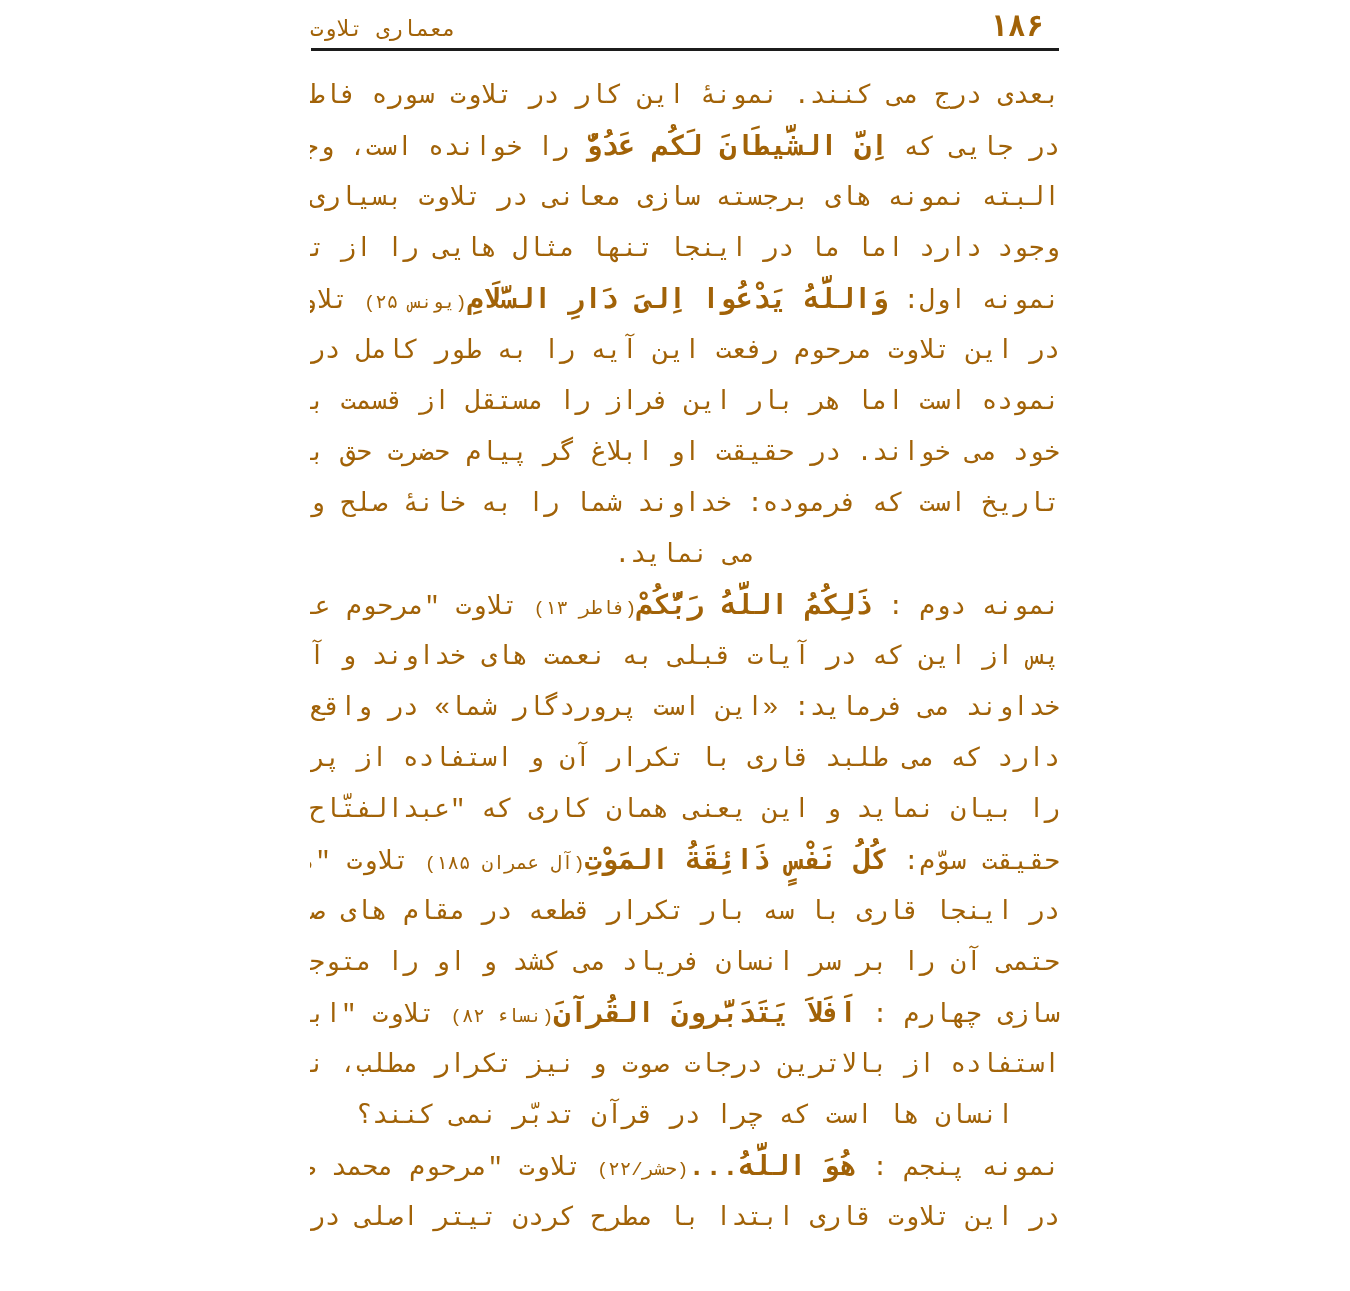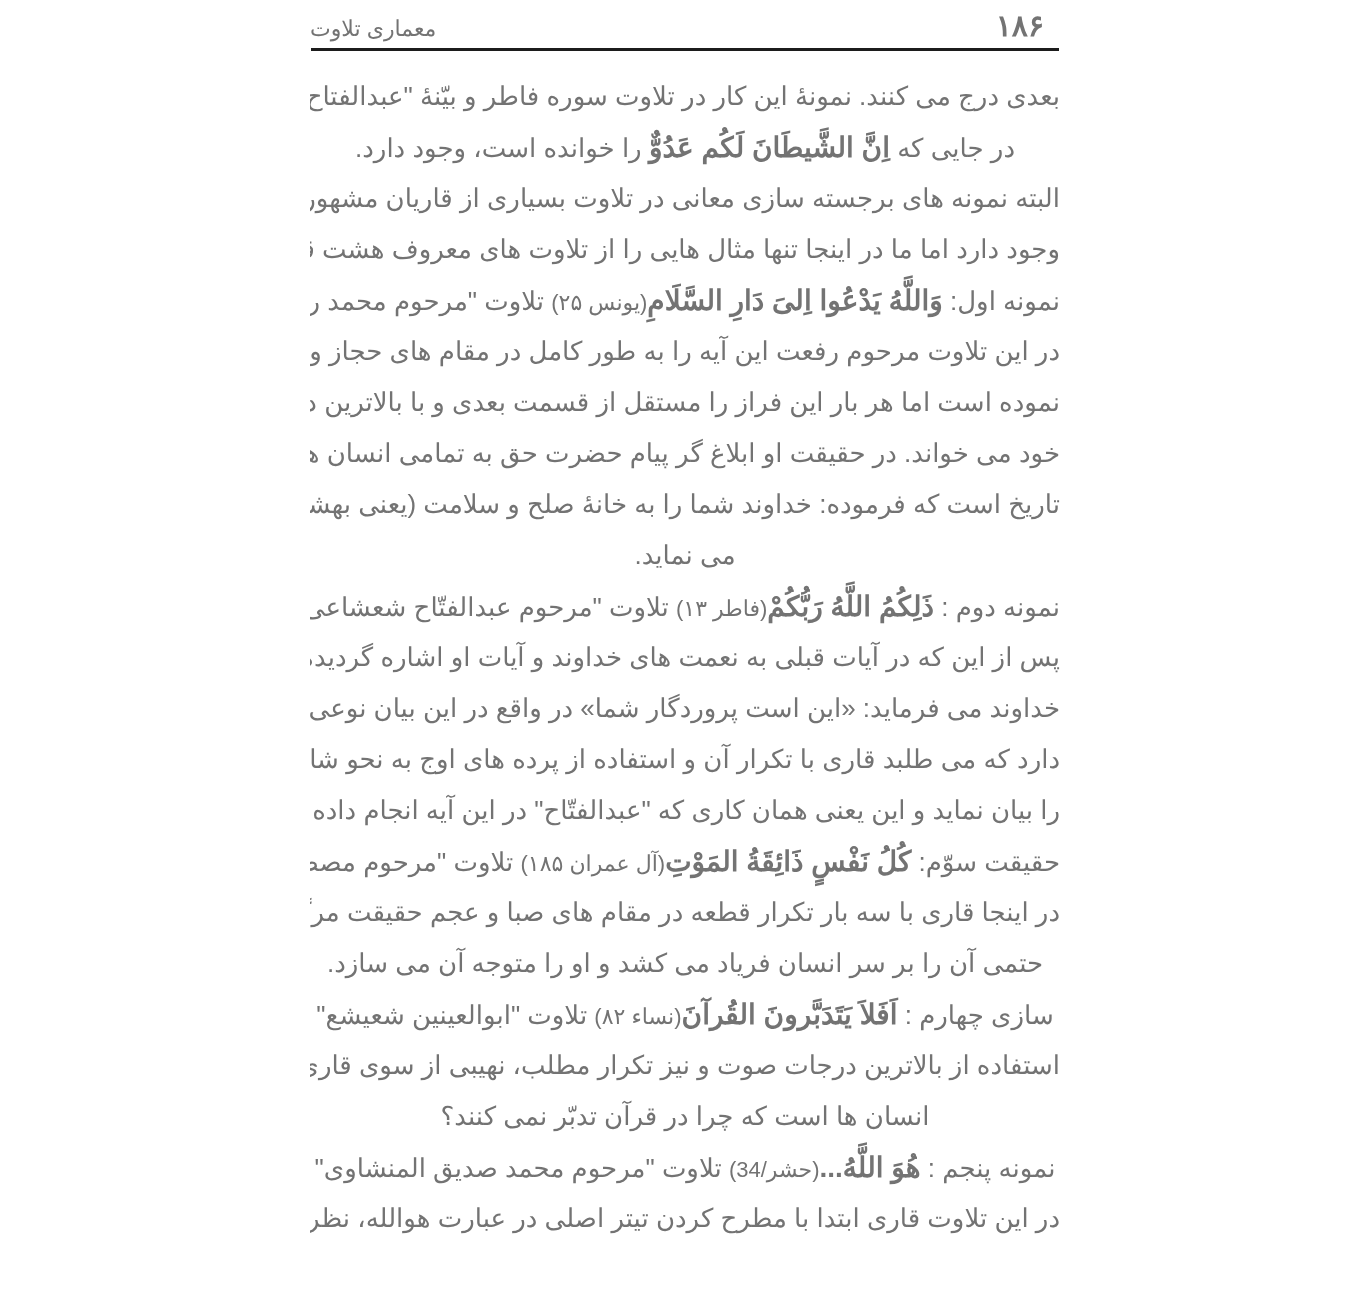--- a/index.html
+++ b/index.html
@@ -5,22 +5,22 @@
   html, body {
     margin: 0;
     padding: 0;
     background: #ffffff;
   }
   .page {
     position: relative;
     width: 1350px;
     height: 1291px;
     background: #ffffff;
-    color: #737373;
-    font-family: Liberation Sans, sans-serif;
+    color: #a16207;
+    font-family: Liberation Mono, monospace;
     overflow: hidden;
   }
   
   .page-header {
     position: absolute;
     left: 310px;
     top: 4px;
     width: 750px;
     height: 44px;
   }
@@ -66,21 +66,21 @@
   }
   .line.just {
     text-align: justify;
     text-align-last: justify;
   }
   .line.nat {
     text-align: center;
   }
   .seg-normal { font-weight: 400; }
   .seg-quran  { font-weight: 700; font-size: 28px; }
-  .seg-ref    { font-weight: 400; font-size: 22px; }
+  .seg-ref    { font-weight: 400; font-size: 19px; }
 </style>
 </head>
 <body>
 
 <div class="page">
 
   <div class="page-header">
     <div class="running-title">معماری تلاوت</div>
     <div class="page-number">۱۸۶</div>
   </div>
@@ -102,17 +102,17 @@
       <div class="line just"><span class="seg-normal">پس از این که در آیات قبلی به نعمت های خداوند و آیات او اشاره گردیده است</span></div>
       <div class="line just"><span class="seg-normal">خداوند می فرماید: «این است پروردگار شما» در واقع در این بیان نوعی تحدّی وجود</span></div>
       <div class="line just"><span class="seg-normal">دارد که می طلبد قاری با تکرار آن و استفاده از پرده های اوج به نحو شایسته ای آن</span></div>
       <div class="line just"><span class="seg-normal">را بیان نماید و این یعنی همان کاری که "عبدالفتّاح" در این آیه انجام داده است.</span></div>
       <div class="line nat"><span class="seg-normal">حقیقت سوّم: </span><span class="seg-quran">کُلُ نَفْسٍ ذَائِقَةُ المَوْتِ</span><span class="seg-ref">(آل عمران ۱۸۵)</span><span class="seg-normal"> تلاوت "مرحوم مصطفی اسماعیل"</span></div>
       <div class="line just"><span class="seg-normal">در اینجا قاری با سه بار تکرار قطعه در مقام های صبا و عجم حقیقت مرگ و وقوع</span></div>
       <div class="line nat"><span class="seg-normal">حتمی آن را بر سر انسان فریاد می کشد و او را متوجه آن می سازد.</span></div>
       <div class="line nat"><span class="seg-normal">سازی چهارم : </span><span class="seg-quran">اَفَلاَ یَتَدَبَّرونَ القُرآنَ</span><span class="seg-ref">(نساء ۸۲)</span><span class="seg-normal"> تلاوت "ابوالعینین شعیشع"</span></div>
       <div class="line just"><span class="seg-normal">استفاده از بالاترین درجات صوت و نیز تکرار مطلب، نهیبی از سوی قاری به</span></div>
       <div class="line nat"><span class="seg-normal">انسان ها است که چرا در قرآن تدبّر نمی کنند؟</span></div>
-      <div class="line nat"><span class="seg-normal">نمونه پنجم : </span><span class="seg-quran">هُوَ اللَّهُ...</span><span class="seg-ref">(حشر/34)</span><span class="seg-normal"> تلاوت "مرحوم محمد صدیق المنشاوی"</span></div>
+      <div class="line nat"><span class="seg-normal">نمونه پنجم : </span><span class="seg-quran">هُوَ اللَّهُ...</span><span class="seg-ref">(حشر/۲۲)</span><span class="seg-normal"> تلاوت "مرحوم محمد صدیق المنشاوی"</span></div>
       <div class="line just"><span class="seg-normal">در این تلاوت قاری ابتدا با مطرح کردن تیتر اصلی در عبارت هوالله، نظرات را جلب</span></div>
     </div>
 
 </div>
 
 </body></html>

